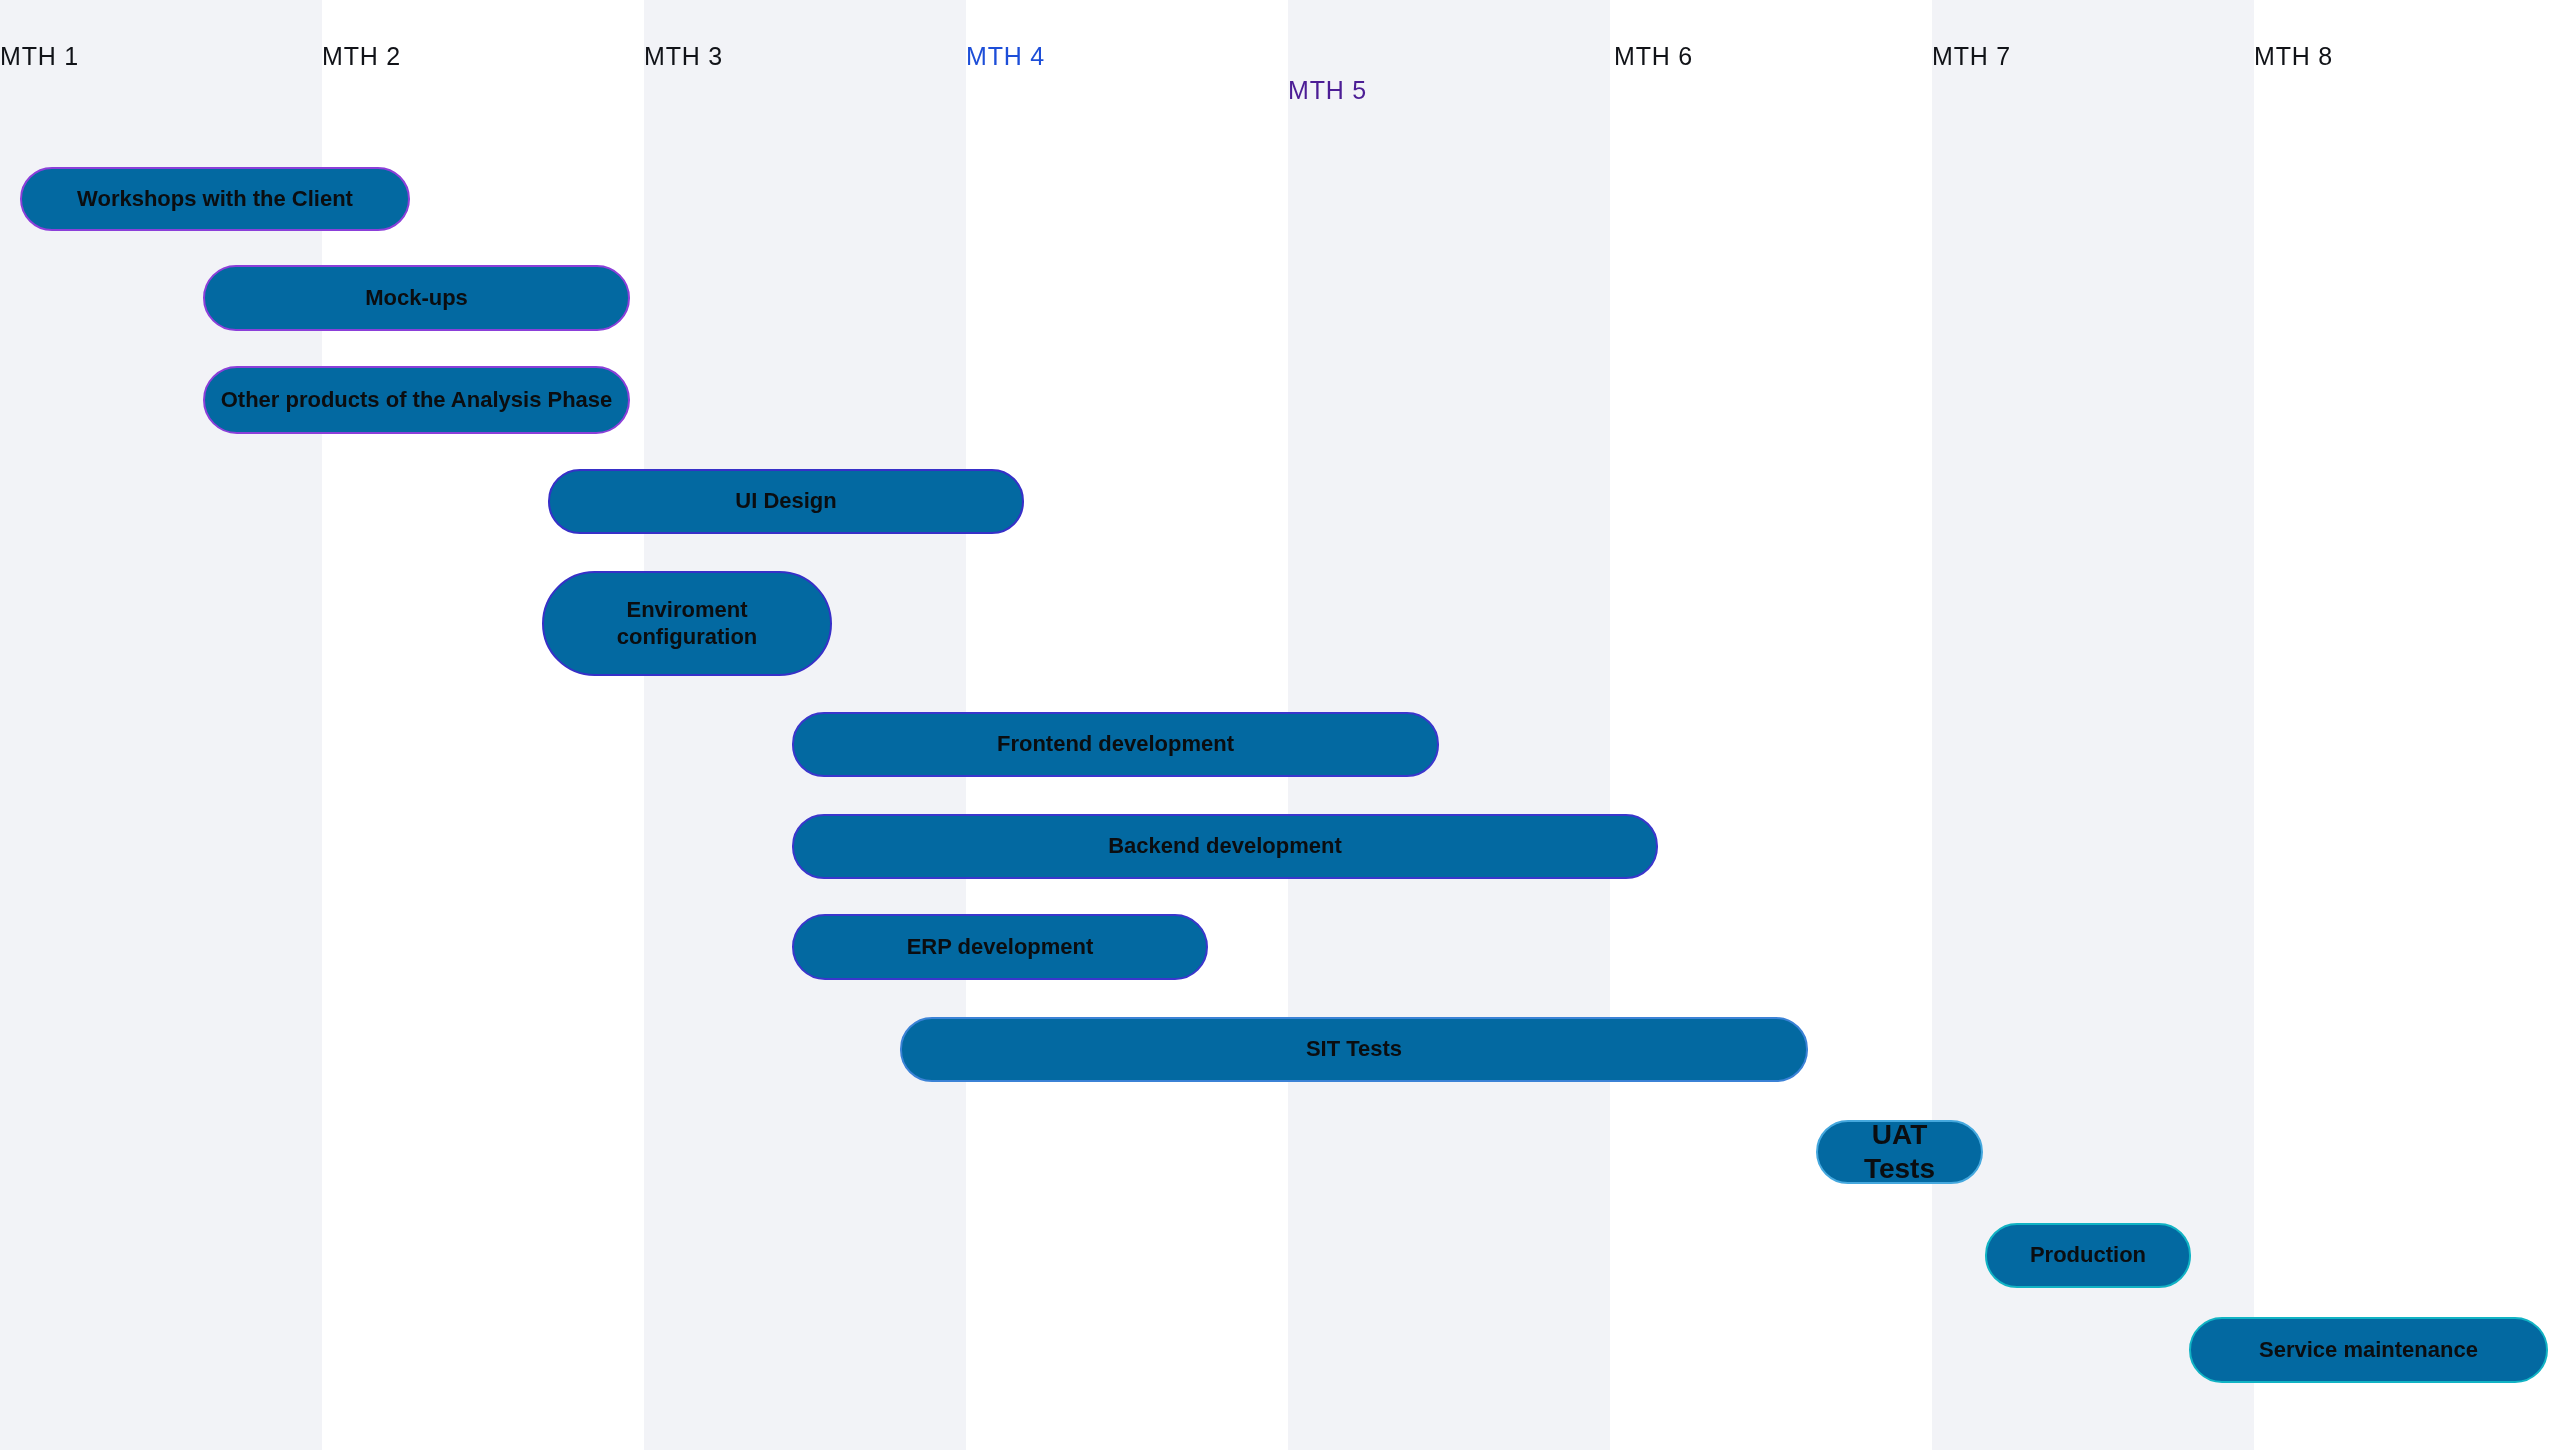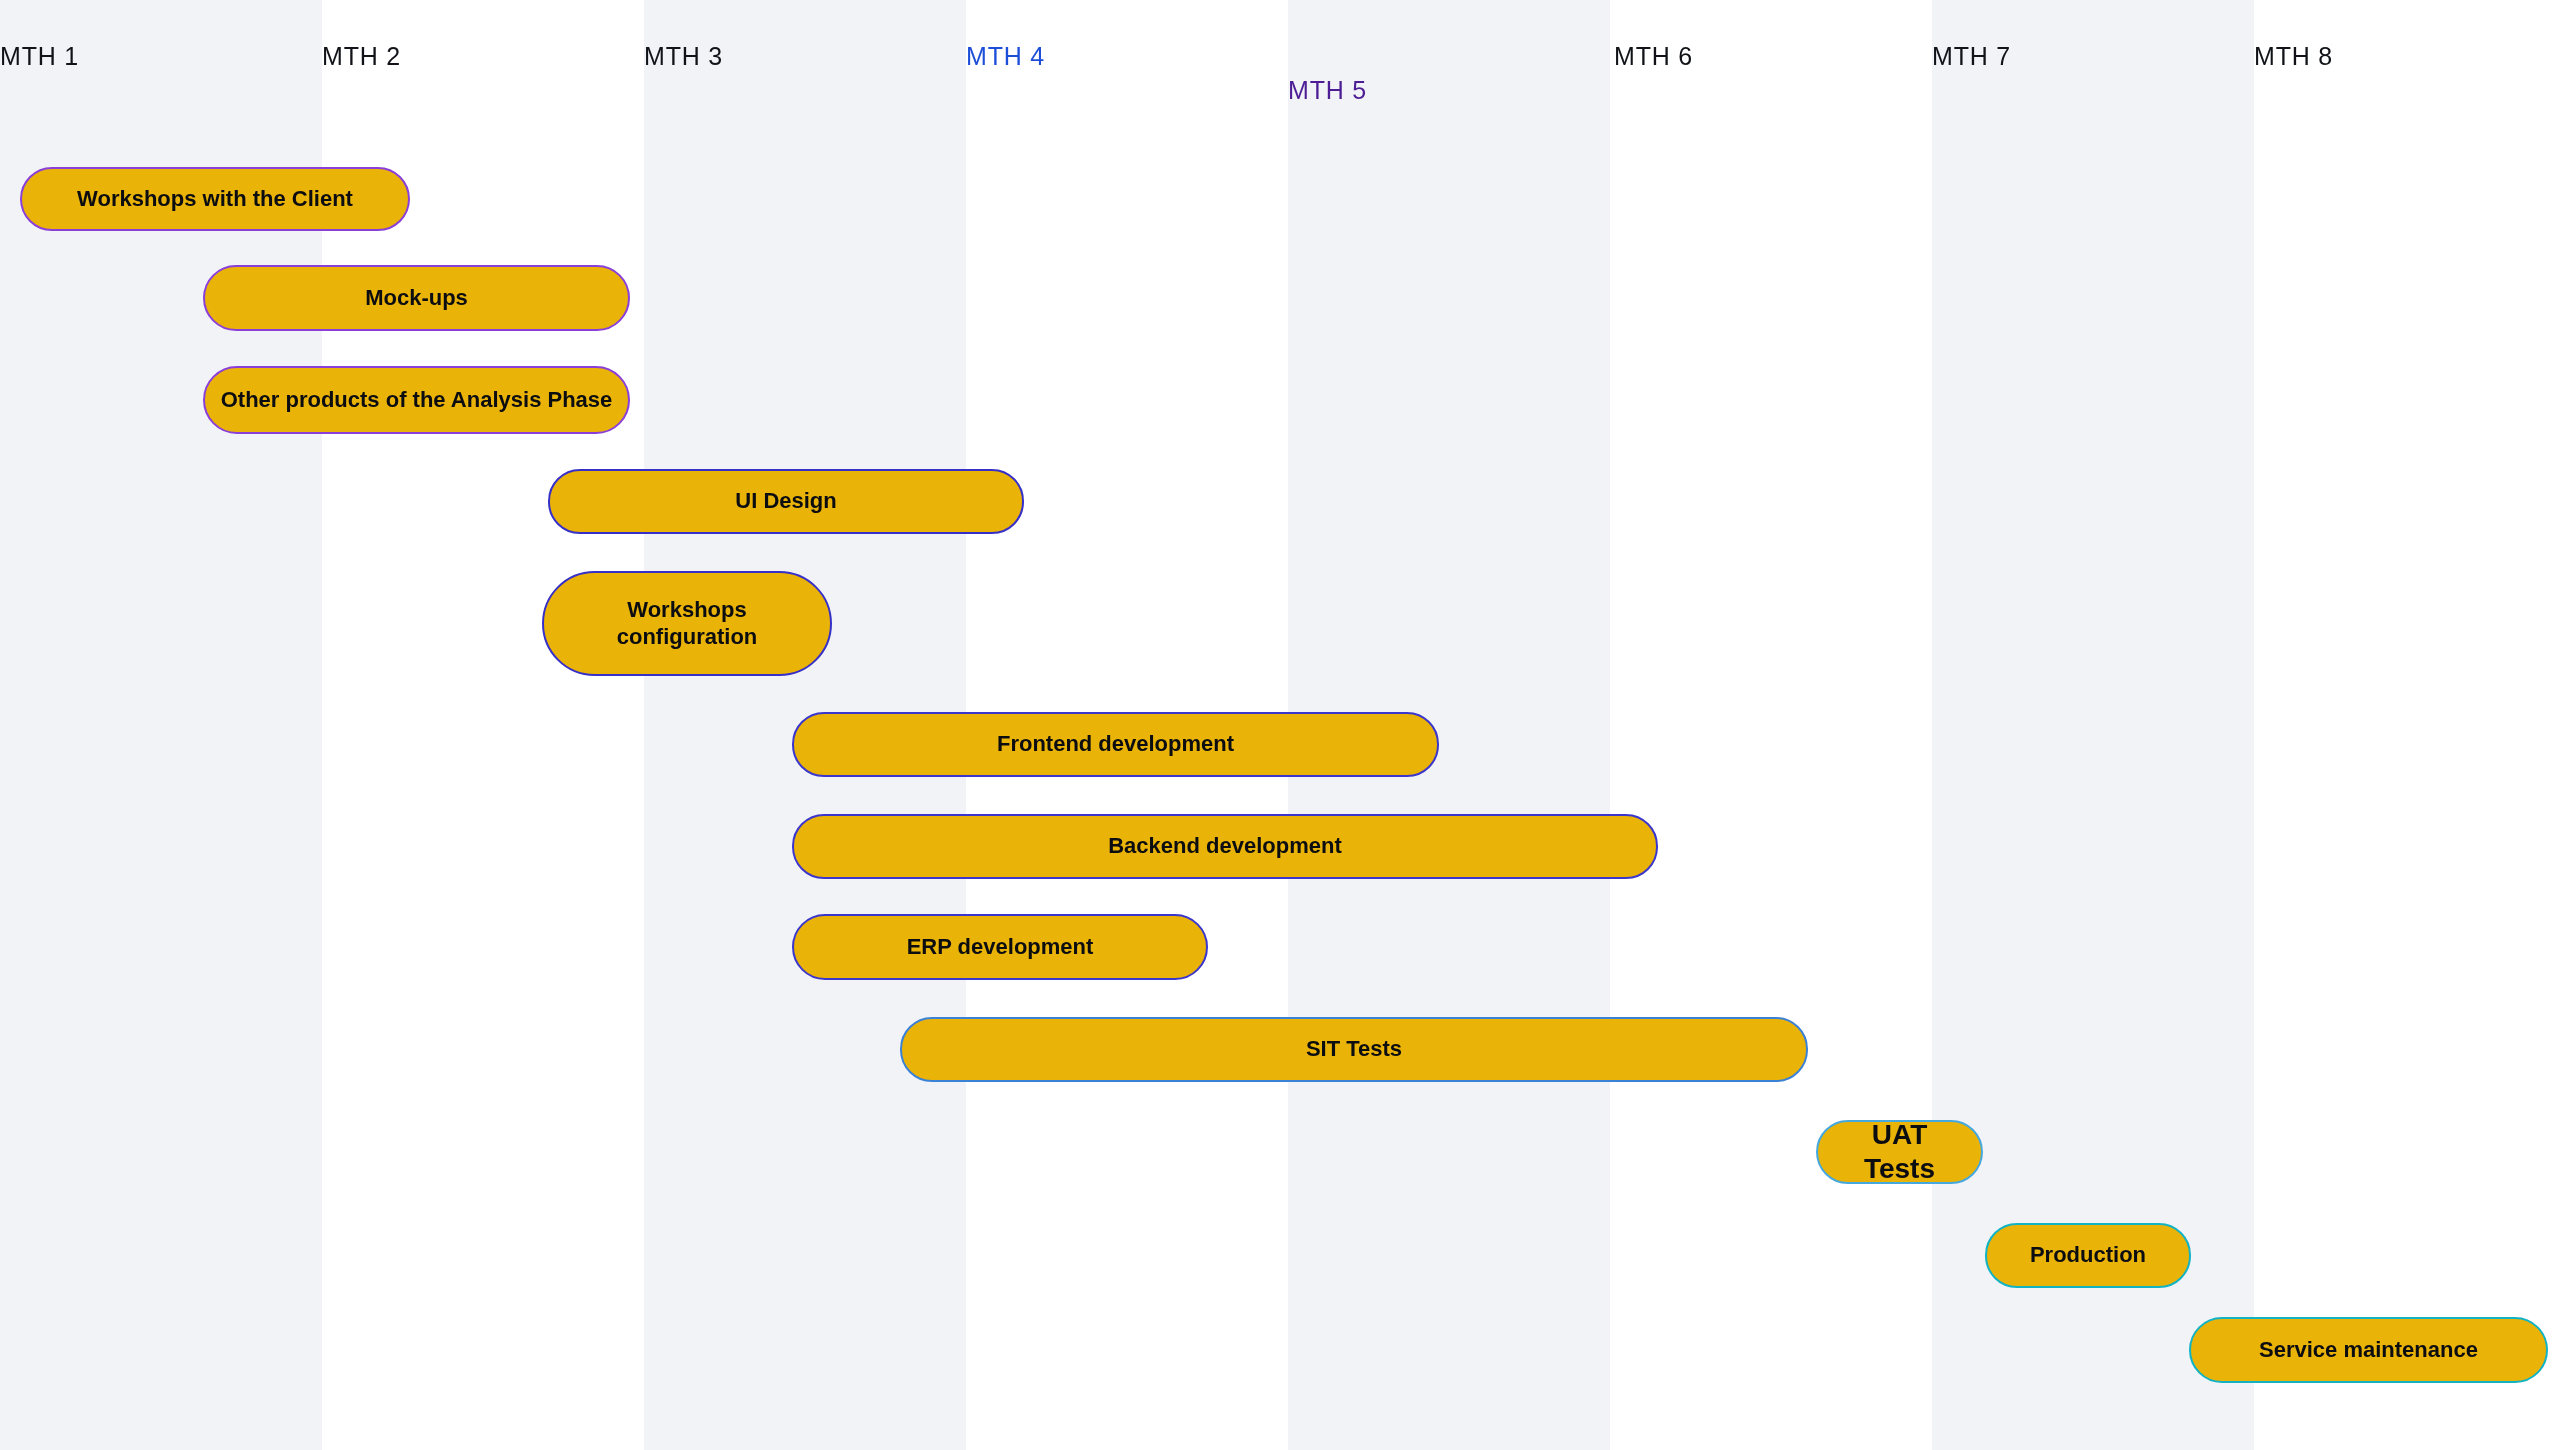--- a/index.html
+++ b/index.html
@@ -30,21 +30,21 @@
     letter-spacing:0.8px;
     color:#111318;
     font-family:"Liberation Sans", sans-serif;
     white-space:nowrap;
     line-height:1;
   }
   
   .pill{
     position:absolute;
     box-sizing:border-box;
-    background:#eab308;
+    background:#0369a1;
     border-style:solid;
     border-width:2.7px;
     display:flex;
     align-items:center;
     justify-content:center;
     text-align:center;
     padding:0 14.6px;
     font-weight:700;
     color:#0b0d10;
     font-family:"Liberation Sans", sans-serif;
@@ -86,21 +86,21 @@
       <div class="pill" style="left: 203px; top: 265px; width: 427px; height: 66px; border-color: rgb(139, 63, 217); border-radius: 33px; font-size: 22px; color: rgb(11, 13, 16);">
         <span class="pill-label">Mock-ups</span>
       </div>
       <div class="pill" style="left: 203px; top: 366px; width: 427px; height: 68px; border-color: rgb(139, 63, 217); border-radius: 34px; font-size: 22px; color: rgb(11, 13, 16);">
         <span class="pill-label">Other products of the Analysis Phase</span>
       </div>
       <div class="pill" style="left: 548px; top: 469px; width: 476px; height: 65px; border-color: rgb(55, 48, 200); border-radius: 32px; font-size: 22px; color: rgb(11, 13, 16);">
         <span class="pill-label">UI Design</span>
       </div>
       <div class="pill" style="left: 542px; top: 571px; width: 290px; height: 105px; border-color: rgb(55, 48, 200); border-radius: 53px; font-size: 22px; color: rgb(11, 13, 16);">
-        <span class="pill-label">Workshops
+        <span class="pill-label">Enviroment
 configuration</span>
       </div>
       <div class="pill" style="left: 792px; top: 712px; width: 647px; height: 65px; border-color: rgb(59, 54, 204); border-radius: 32px; font-size: 22px; color: rgb(11, 13, 16);">
         <span class="pill-label">Frontend development</span>
       </div>
       <div class="pill" style="left: 792px; top: 814px; width: 866px; height: 65px; border-color: rgb(59, 54, 204); border-radius: 32px; font-size: 22px; color: rgb(11, 13, 16);">
         <span class="pill-label">Backend development</span>
       </div>
       <div class="pill" style="left: 792px; top: 914px; width: 416px; height: 66px; border-color: rgb(59, 54, 204); border-radius: 33px; font-size: 22px; color: rgb(11, 13, 16);">
         <span class="pill-label">ERP development</span>

